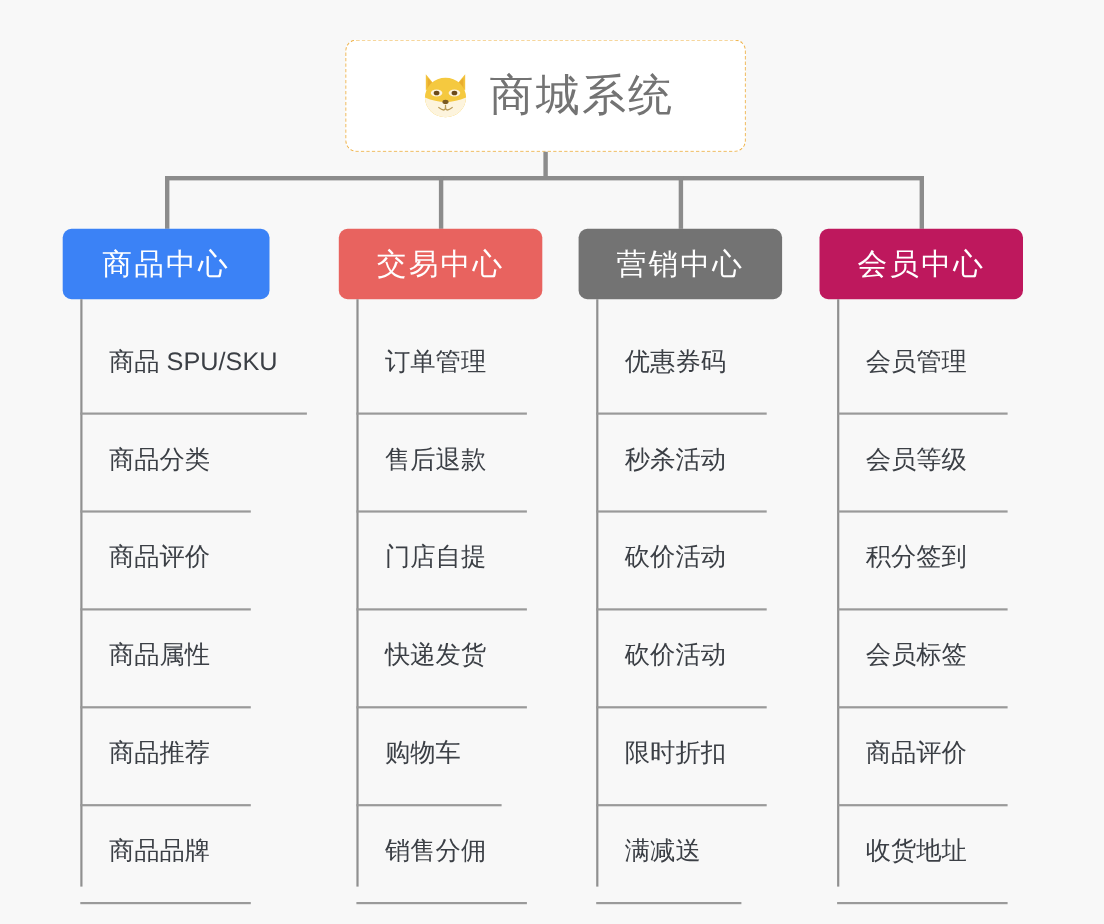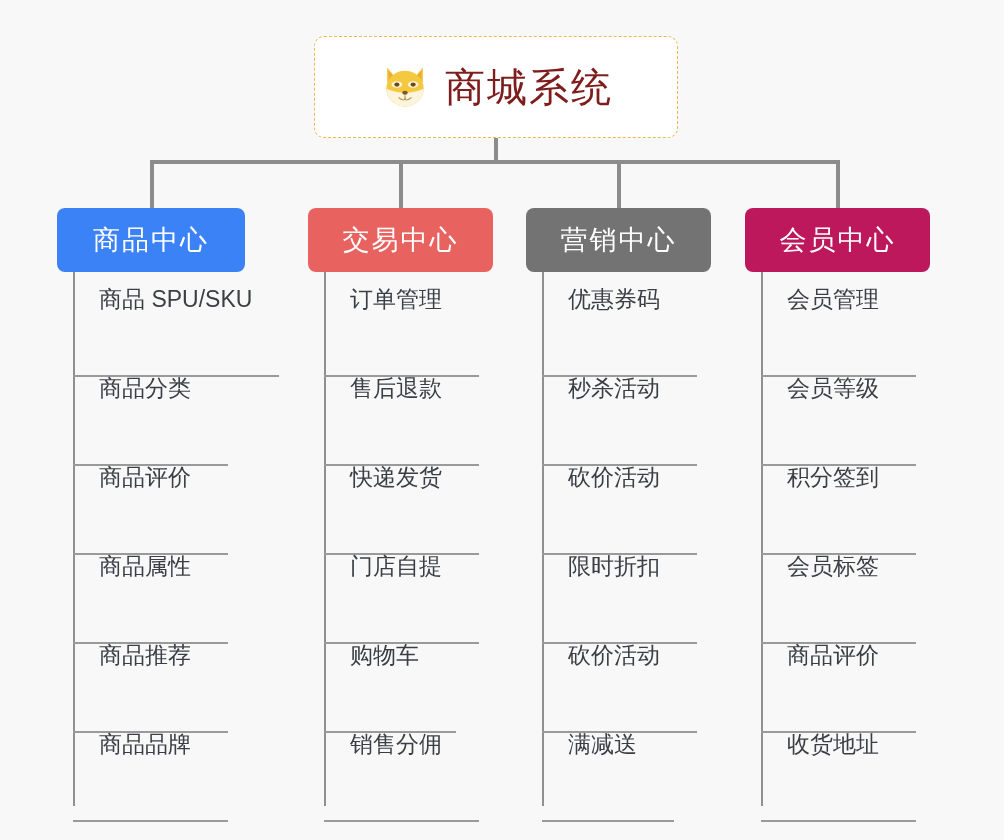--- a/index.html
+++ b/index.html
@@ -37,21 +37,21 @@
     gap: 14px;
   }
   .root-emoji {
     width: 52px;
     height: 52px;
     flex: 0 0 auto;
     display: block;
   }
   .root-title {
     font-size: 40px;
-    color: #7f1d1d;
+    color: #737373;
     letter-spacing: 2px;
     line-height: 1;
     white-space: nowrap;
   }
 
   
   .conn {
     position: absolute;
     background: #8c8c8c;
   }
@@ -83,21 +83,21 @@
     position: absolute;
     left: 16px;
     top: 0;
     width: 2px;
     background: #909090;
   }
   .leaf {
     position: relative;
     height: 89px;
     display: flex;
-    align-items: flex-start;
+    align-items: center;
     box-sizing: border-box;
   }
   .leaf-rule {
     position: absolute;
     left: 16px;
     bottom: 0;
     height: 2px;
     background: #9a9a9a;
   }
   .leaf-label {
@@ -184,25 +184,25 @@
       <div class="leaf">
         <div class="leaf-rule" style="width:155px;"></div>
         <span class="leaf-label">订单管理</span>
       </div>
       <div class="leaf">
         <div class="leaf-rule" style="width:155px;"></div>
         <span class="leaf-label">售后退款</span>
       </div>
       <div class="leaf">
         <div class="leaf-rule" style="width:155px;"></div>
+        <span class="leaf-label">门店自提</span>
+      </div>
+      <div class="leaf">
+        <div class="leaf-rule" style="width:155px;"></div>
         <span class="leaf-label">快递发货</span>
-      </div>
-      <div class="leaf">
-        <div class="leaf-rule" style="width:155px;"></div>
-        <span class="leaf-label">门店自提</span>
       </div>
       <div class="leaf">
         <div class="leaf-rule" style="width:132px;"></div>
         <span class="leaf-label">购物车</span>
       </div>
       <div class="leaf">
         <div class="leaf-rule" style="width:155px;"></div>
         <span class="leaf-label">销售分佣</span>
       </div>
     </div>
@@ -221,25 +221,25 @@
       <div class="leaf">
         <div class="leaf-rule" style="width:155px;"></div>
         <span class="leaf-label">秒杀活动</span>
       </div>
       <div class="leaf">
         <div class="leaf-rule" style="width:155px;"></div>
         <span class="leaf-label">砍价活动</span>
       </div>
       <div class="leaf">
         <div class="leaf-rule" style="width:155px;"></div>
+        <span class="leaf-label">砍价活动</span>
+      </div>
+      <div class="leaf">
+        <div class="leaf-rule" style="width:155px;"></div>
         <span class="leaf-label">限时折扣</span>
-      </div>
-      <div class="leaf">
-        <div class="leaf-rule" style="width:155px;"></div>
-        <span class="leaf-label">砍价活动</span>
       </div>
       <div class="leaf">
         <div class="leaf-rule" style="width:132px;"></div>
         <span class="leaf-label">满减送</span>
       </div>
     </div>
   </div>
 
   <div class="column" style="left:745px; width:200px;">
     <div class="cat-header" style="width:185px; background:#be185d;">

